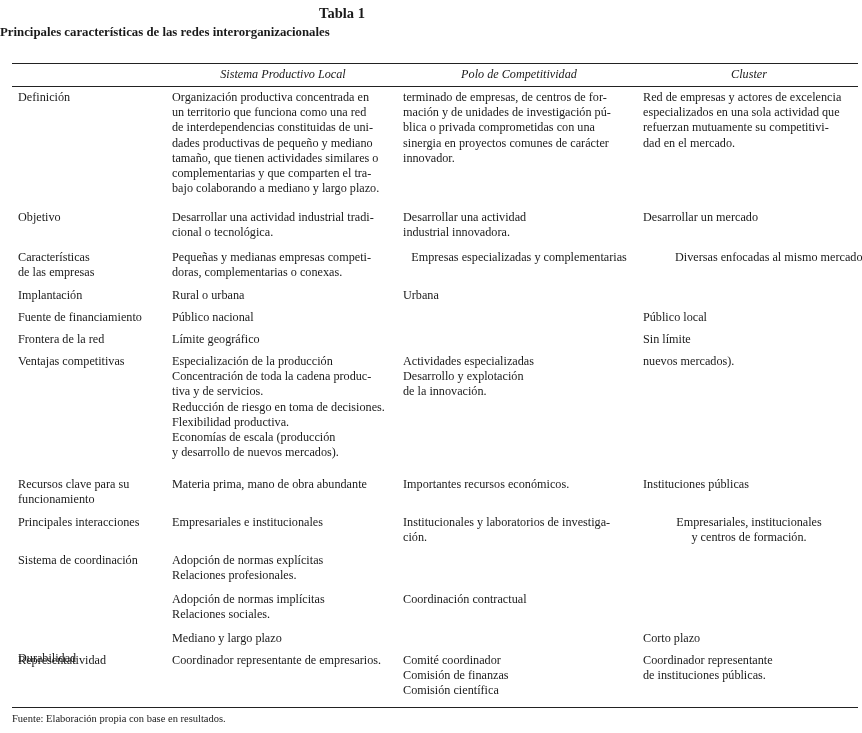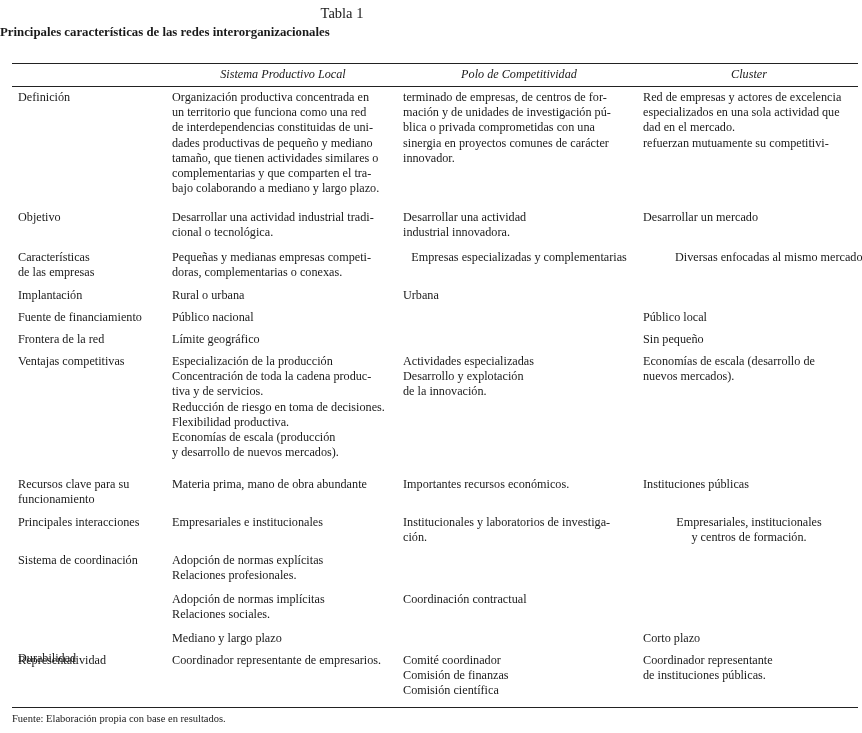--- a/index.html
+++ b/index.html
@@ -4,21 +4,21 @@
 <style>
   html, body { margin: 0; padding: 0; background: #ffffff; }
   body {
     width: 862px; height: 733px; position: relative; overflow: hidden;
     font-family: "Liberation Serif", "DejaVu Serif", serif;
     color: #1a1a1a;
     font-size: 12.2px;
   }
   .title {
     position: absolute; left: 0; width: 684px; top: 4px;
-    text-align: center; font-weight: normal; font-size: 14.5px; line-height: 18px;
+    text-align: center; font-weight: bold; font-size: 14.5px; line-height: 18px;
   }
   .subtitle {
     position: absolute; left: 0; width: 862px; top: 23px;
     text-align: left; font-weight: bold; font-size: 12.8px; line-height: 18px;
   }
   .rule { position: absolute; left: 12px; width: 846px; height: 1px; background: #222; }
   .rule.top { top: 63px; }
   .rule.mid { top: 86px; }
   .rule.bot { top: 707px; }
   .colhead {
@@ -65,22 +65,22 @@
       <div class="cell c2" style="top: 90px;">
         <span class="line">terminado de empresas, de centros de for-</span>
         <span class="line">mación y de unidades de investigación pú-</span>
         <span class="line">blica o privada comprometidas con una</span>
         <span class="line">sinergia en proyectos comunes de carácter</span>
         <span class="line">innovador.</span>
       </div>
       <div class="cell c3" style="top: 90px;">
         <span class="line">Red de empresas y actores de excelencia</span>
         <span class="line">especializados en una sola actividad que</span>
+        <span class="line">refuerzan mutuamente su competitivi-</span>
         <span class="line">dad en el mercado.</span>
-        <span class="line">refuerzan mutuamente su competitivi-</span>
       </div>
     </div>
     <div>
       <div class="cell c0" style="top: 210px;">
         <span class="line">Objetivo</span>
       </div>
       <div class="cell c1" style="top: 210px;">
         <span class="line">Desarrollar una actividad industrial tradi-</span>
         <span class="line">cional o tecnológica.</span>
       </div>
@@ -134,21 +134,21 @@
     </div>
     <div>
       <div class="cell c0" style="top: 332px;">
         <span class="line">Frontera de la red</span>
       </div>
       <div class="cell c1" style="top: 332px;">
         <span class="line">Límite geográfico</span>
       </div>
       <div class="cell c2" style="top: 332px;"></div>
       <div class="cell c3" style="top: 332px;">
-        <span class="line">Sin pequeño</span>
+        <span class="line">Sin límite</span>
       </div>
     </div>
     <div>
       <div class="cell c0" style="top: 354px;">
         <span class="line">Ventajas competitivas</span>
       </div>
       <div class="cell c1" style="top: 354px;">
         <span class="line">Especialización de la producción</span>
         <span class="line">Concentración de toda la cadena produc-</span>
         <span class="line">tiva y de servicios.</span>
@@ -156,21 +156,20 @@
         <span class="line">Flexibilidad productiva.</span>
         <span class="line">Economías de escala (producción</span>
         <span class="line">y desarrollo de nuevos mercados).</span>
       </div>
       <div class="cell c2" style="top: 354px;">
         <span class="line">Actividades especializadas</span>
         <span class="line">Desarrollo y explotación</span>
         <span class="line">de la innovación.</span>
       </div>
       <div class="cell c3" style="top: 354px;">
-        <span class="line">Economías de escala (desarrollo de</span>
         <span class="line">nuevos mercados).</span>
       </div>
     </div>
     <div>
       <div class="cell c0" style="top: 477px;">
         <span class="line">Recursos clave para su</span>
         <span class="line">funcionamiento</span>
       </div>
       <div class="cell c1" style="top: 477px;">
         <span class="line">Materia prima, mano de obra abundante</span>

